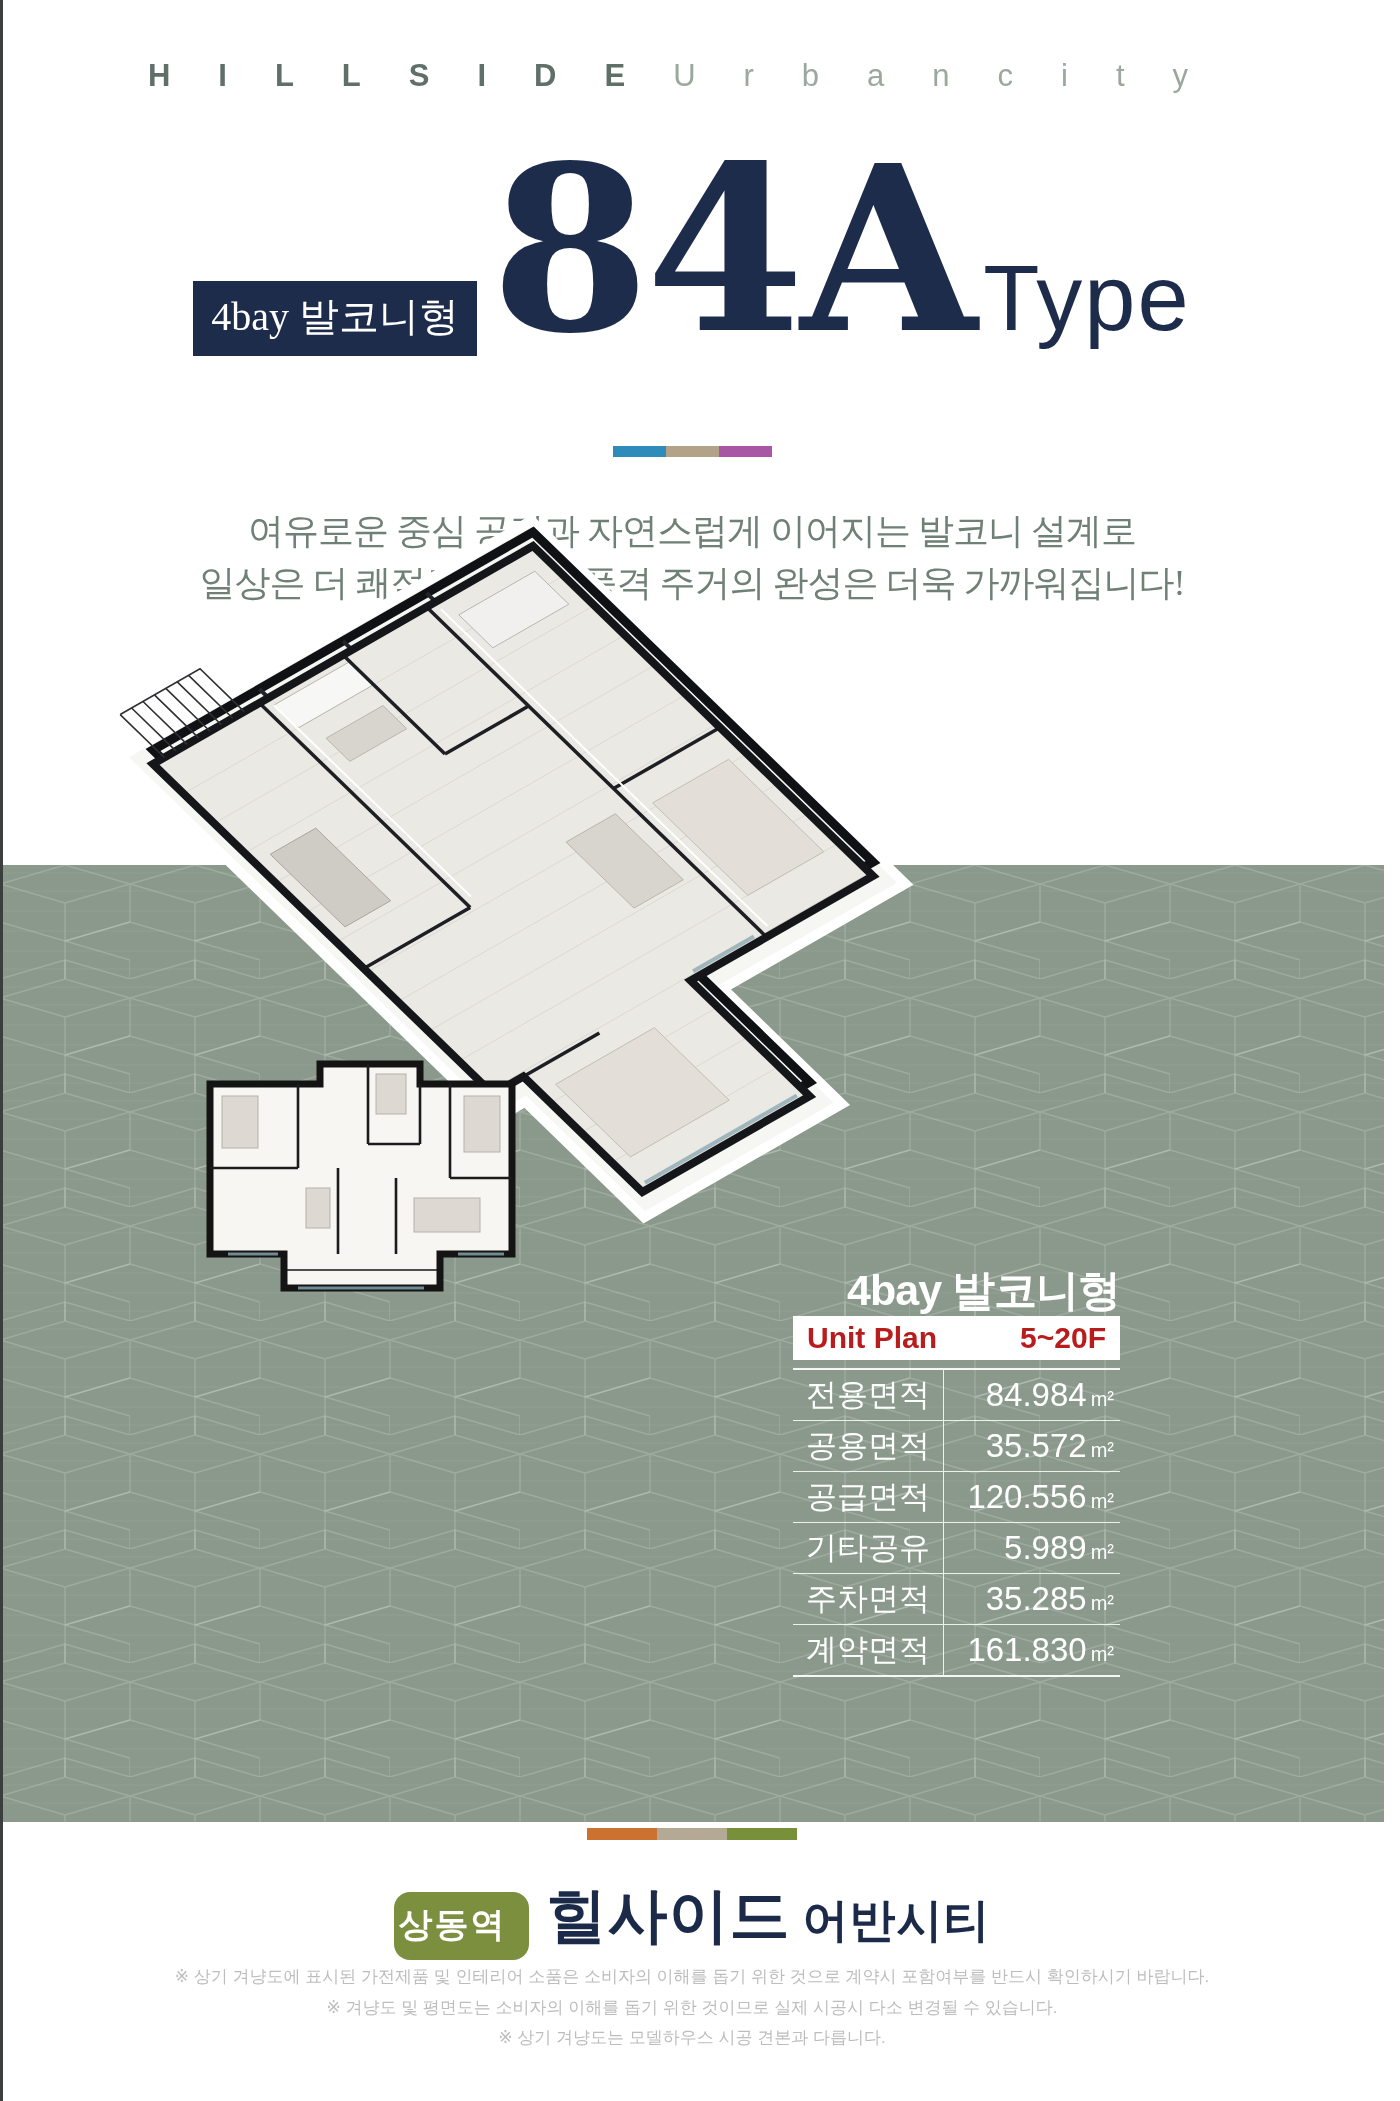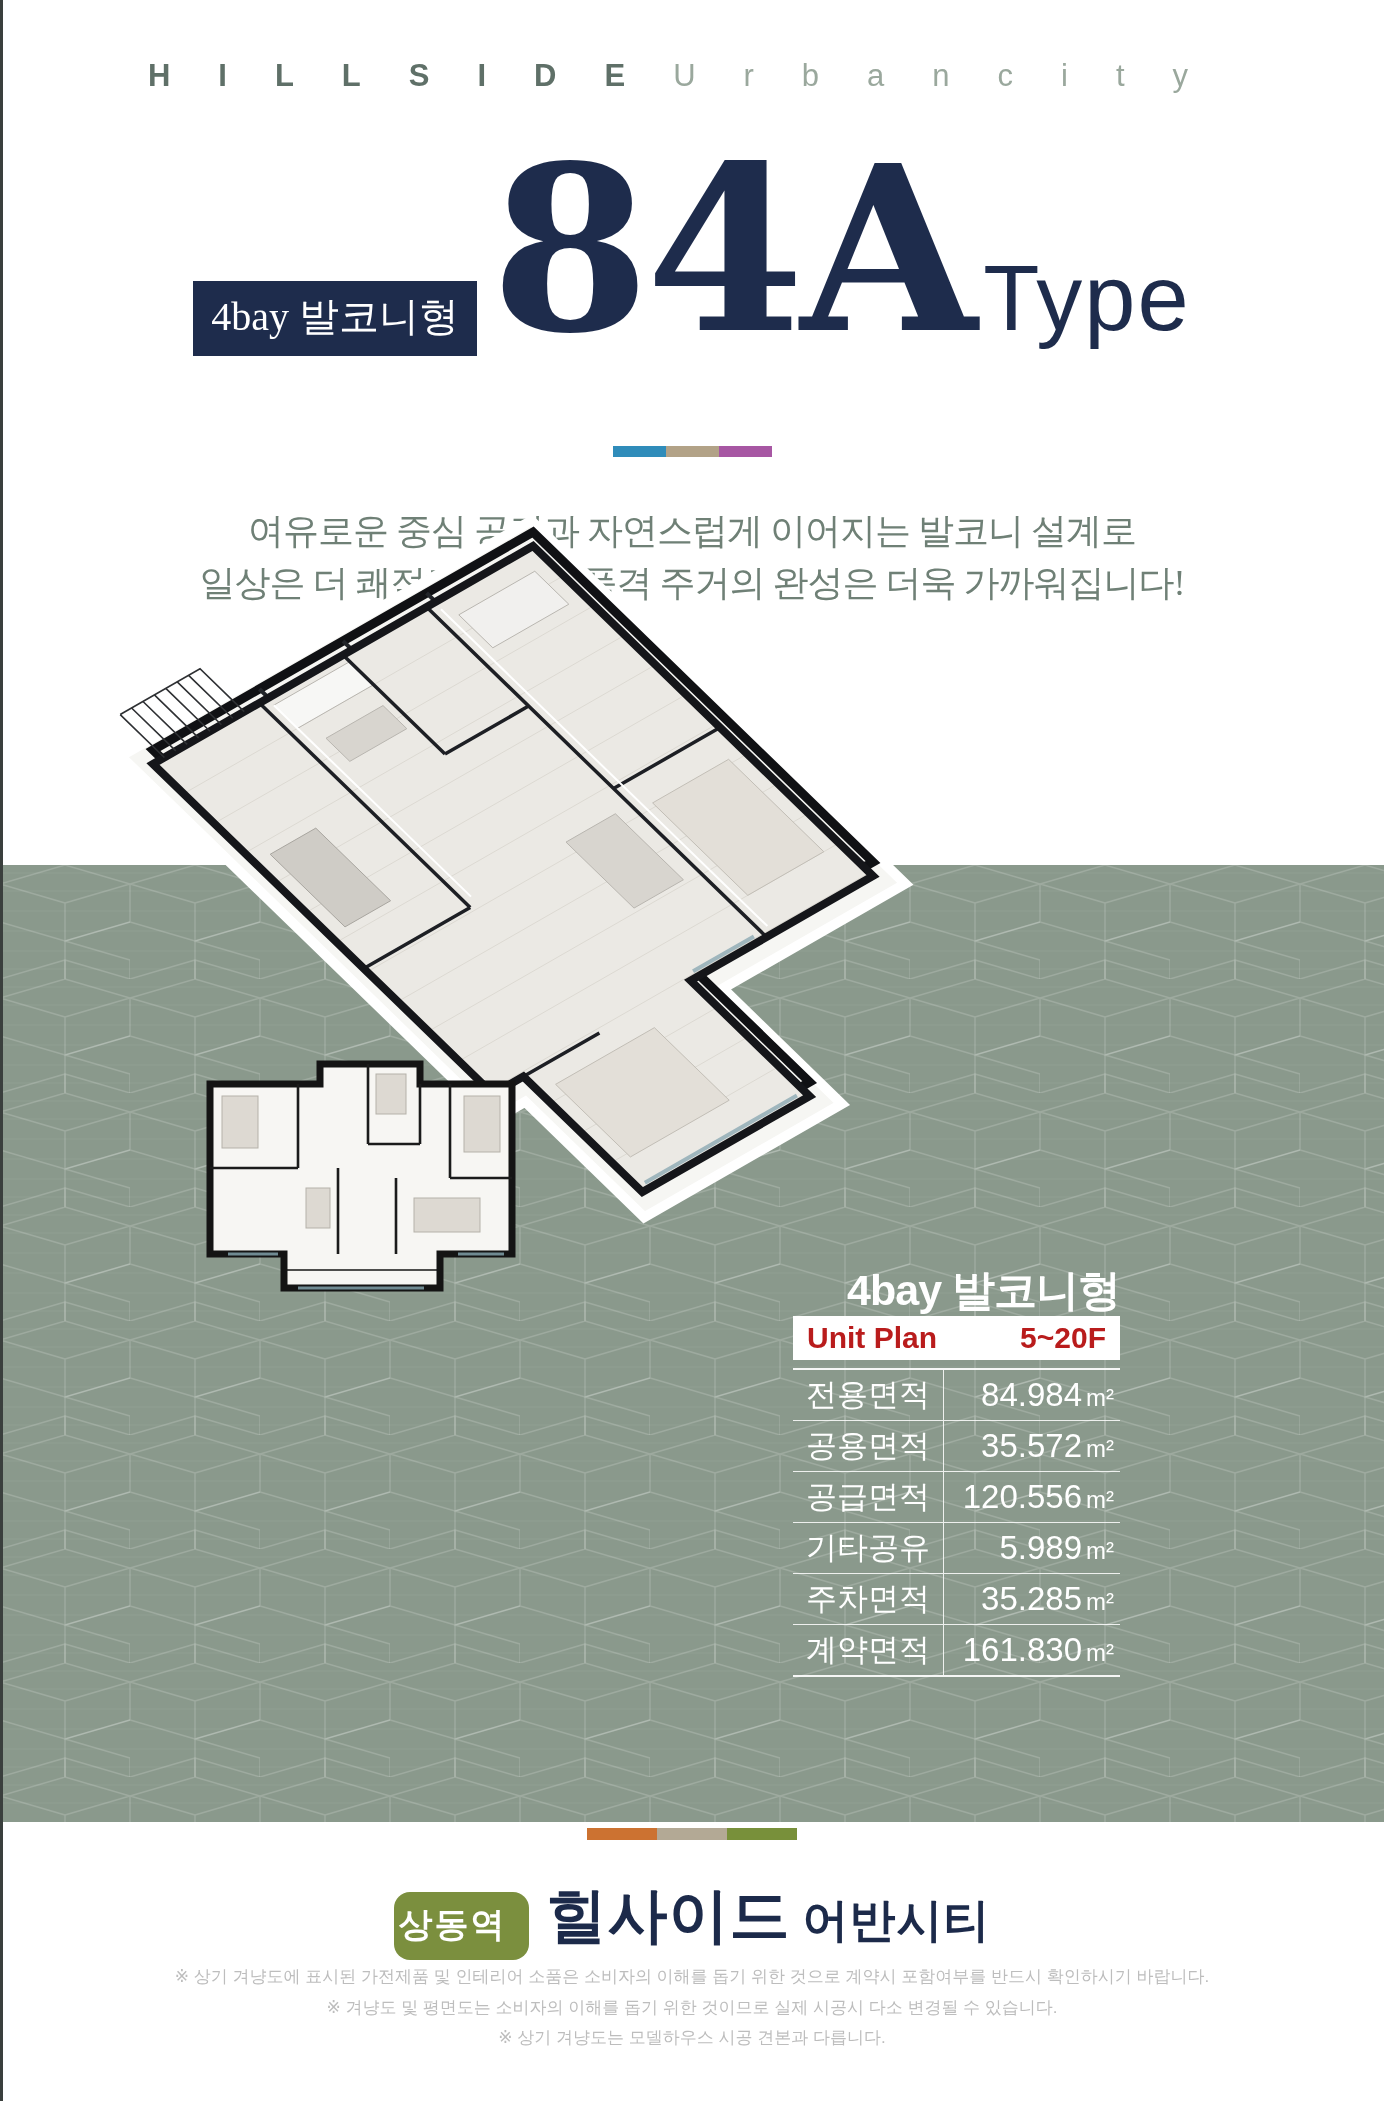--- a/index.html
+++ b/index.html
@@ -47,21 +47,21 @@
   .unit-bar{position:absolute;left:793px;top:1316px;width:327px;height:44px;background:#ffffff;
     display:flex;justify-content:space-between;align-items:center;padding:0 14px;box-sizing:border-box;}
   .unit-bar .ub-left,.unit-bar .ub-right{color:#b91c1c;font-size:30px;font-weight:700;}
   .unit-table{position:absolute;left:793px;top:1368px;width:327px;
     border-top:2px solid rgba(255,255,255,0.92);border-bottom:2px solid rgba(255,255,255,0.92);}
   .unit-row{display:flex;height:50px;align-items:center;border-bottom:1px solid rgba(255,255,255,0.85);}
   .unit-row:last-child{border-bottom:none;}
   .unit-row .cell-label{width:150px;text-align:center;color:#ffffff;font-size:31px;font-weight:400;
     border-right:1px solid rgba(255,255,255,0.85);align-self:stretch;display:flex;align-items:center;justify-content:center;}
   .unit-row .cell-value{flex:1;text-align:right;color:#ffffff;font-size:33px;padding-right:6px;white-space:nowrap;}
-  .unit-row .cell-unit{font-size:24px;margin-left:4px;color:#ffffff;}
+  .unit-row .cell-unit{font-size:20px;margin-left:4px;color:#ffffff;}
 
   
   .logo-row{position:absolute;top:1876px;left:0;width:100%;display:flex;justify-content:center;align-items:baseline;white-space:nowrap;}
   .station-badge{display:inline-block;background:#7b8f3e;color:#ffffff;font-size:34px;font-weight:700;
     padding:10px 22px 12px 5px;border-radius:16px;vertical-align:baseline;letter-spacing:2px;}
   .logo-main{font-size:60px;font-weight:800;color:#1c2a4a;margin-left:18px;letter-spacing:1px;}
   .logo-sub{font-size:46px;font-weight:800;color:#1c2a4a;margin-left:12px;letter-spacing:1px;}
 
   
   .fineprint{position:absolute;top:1962px;left:0;width:100%;text-align:center;

